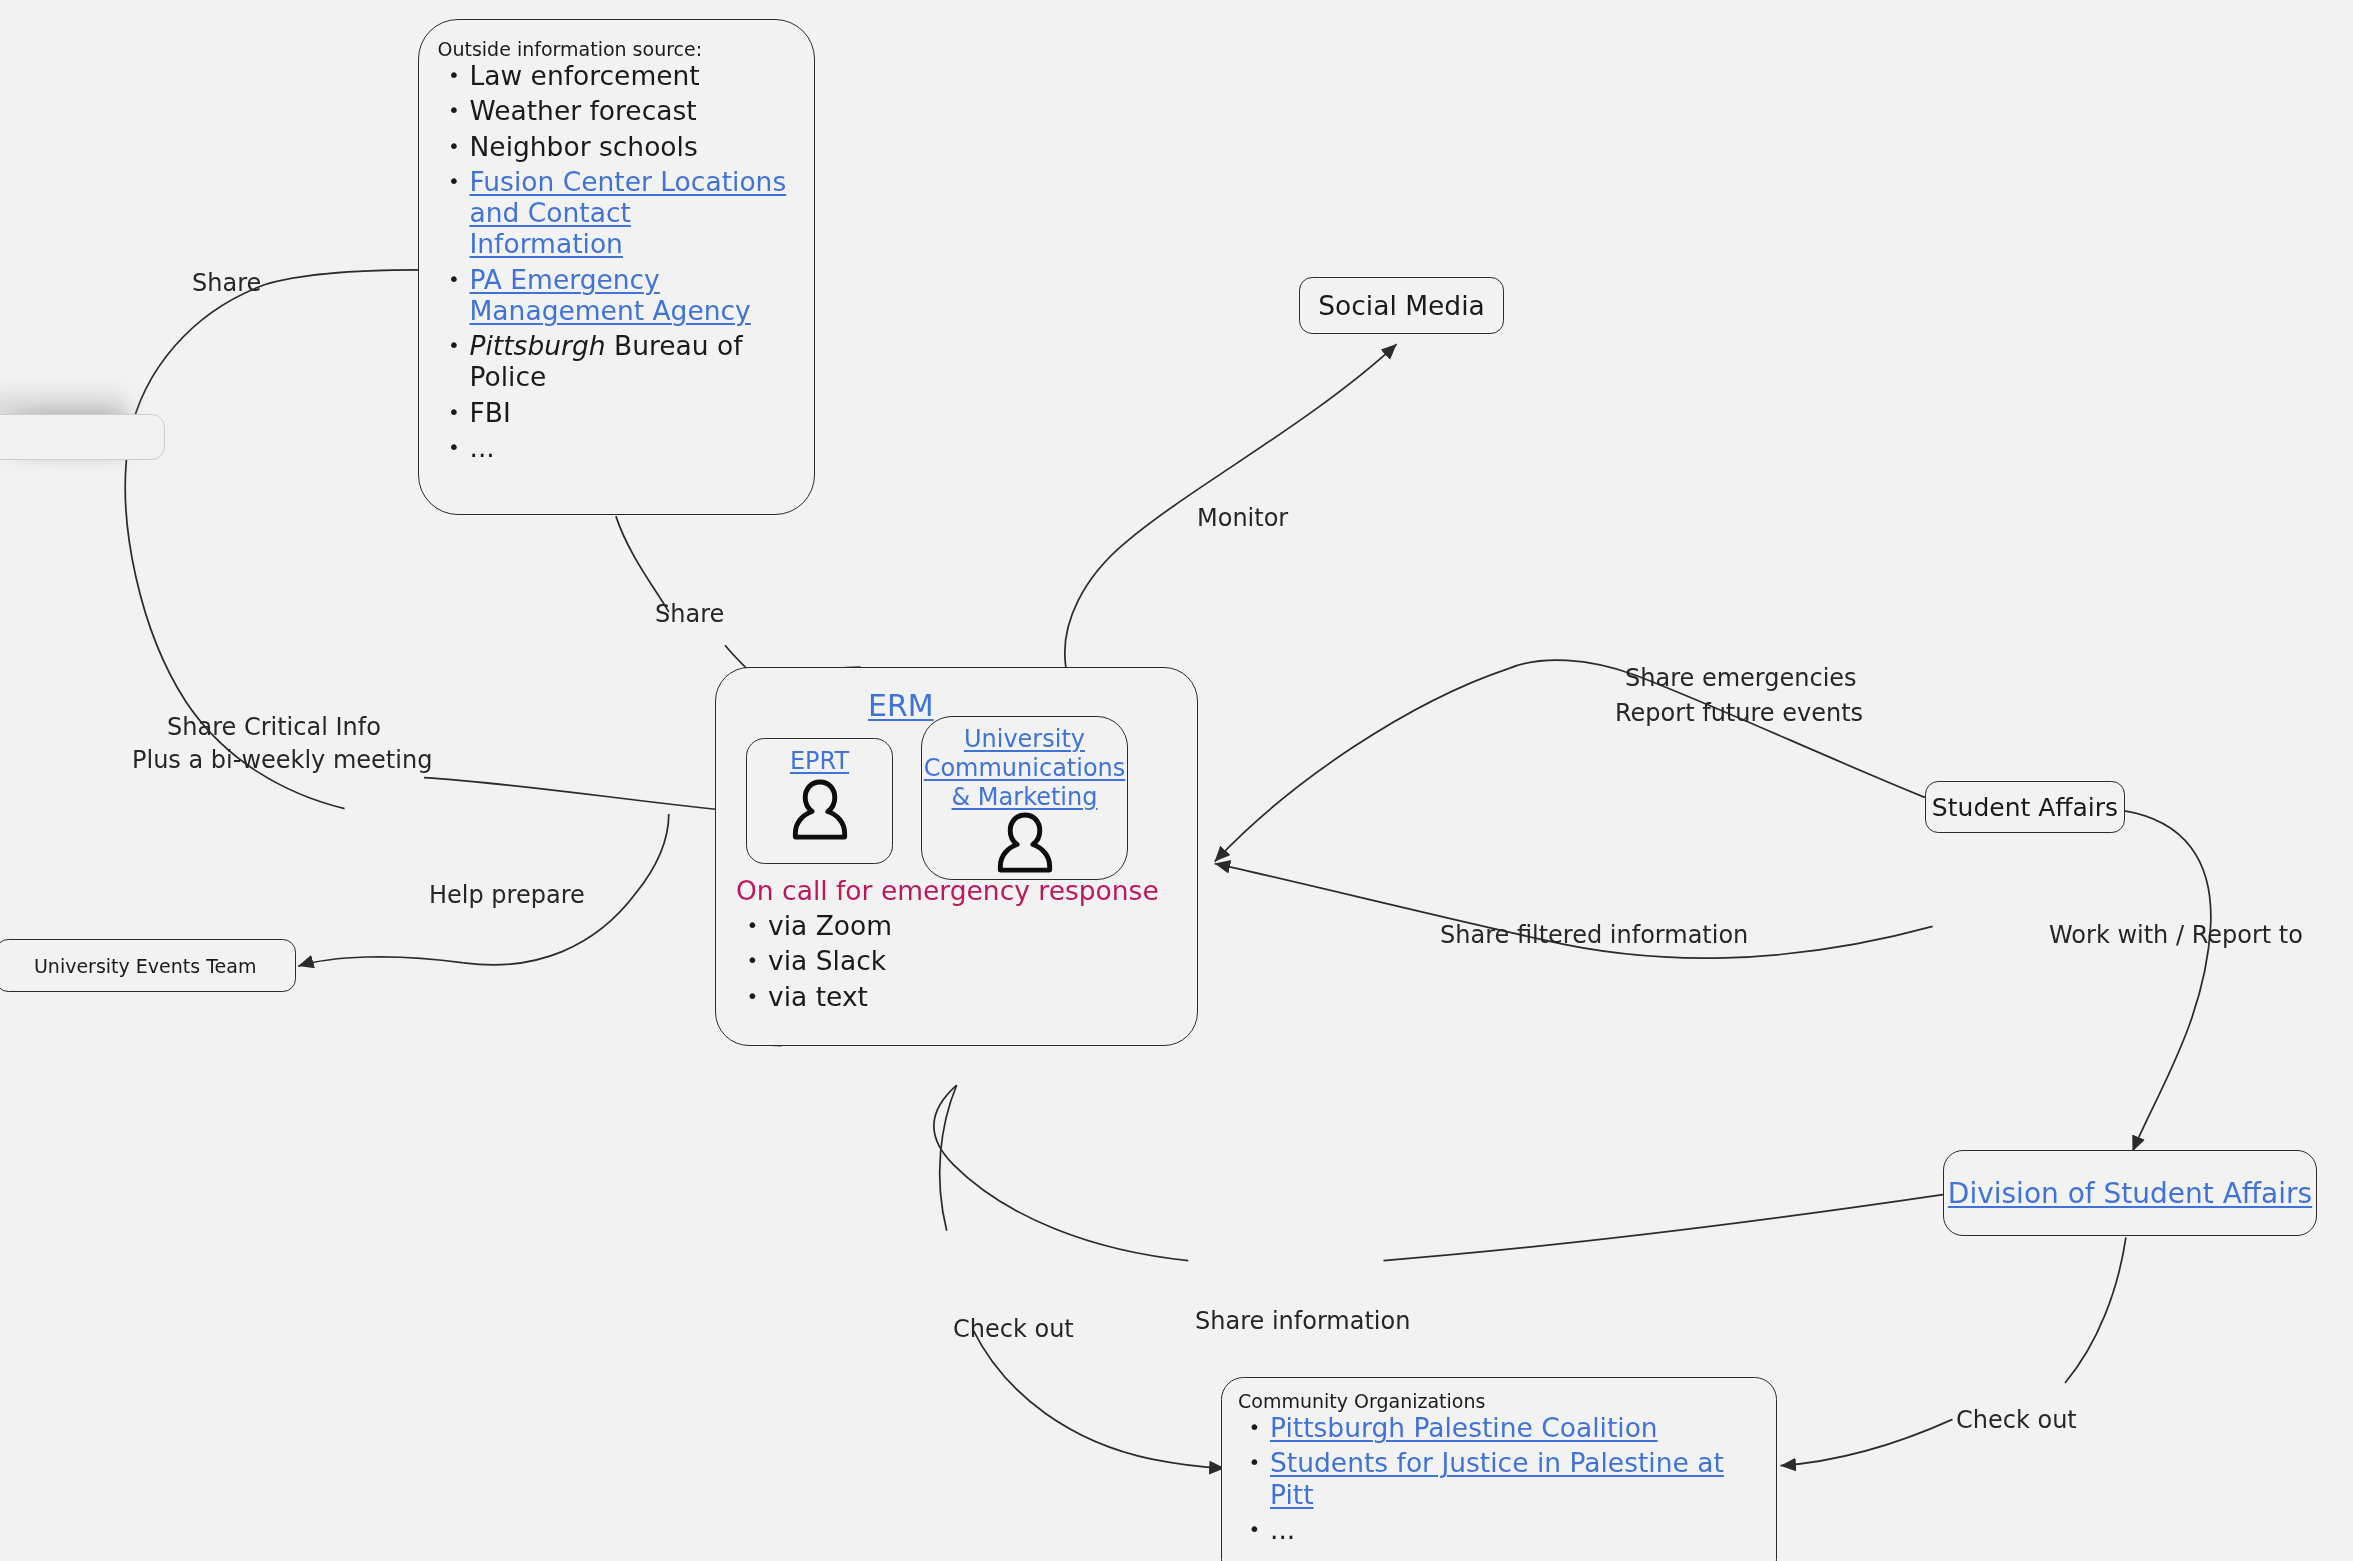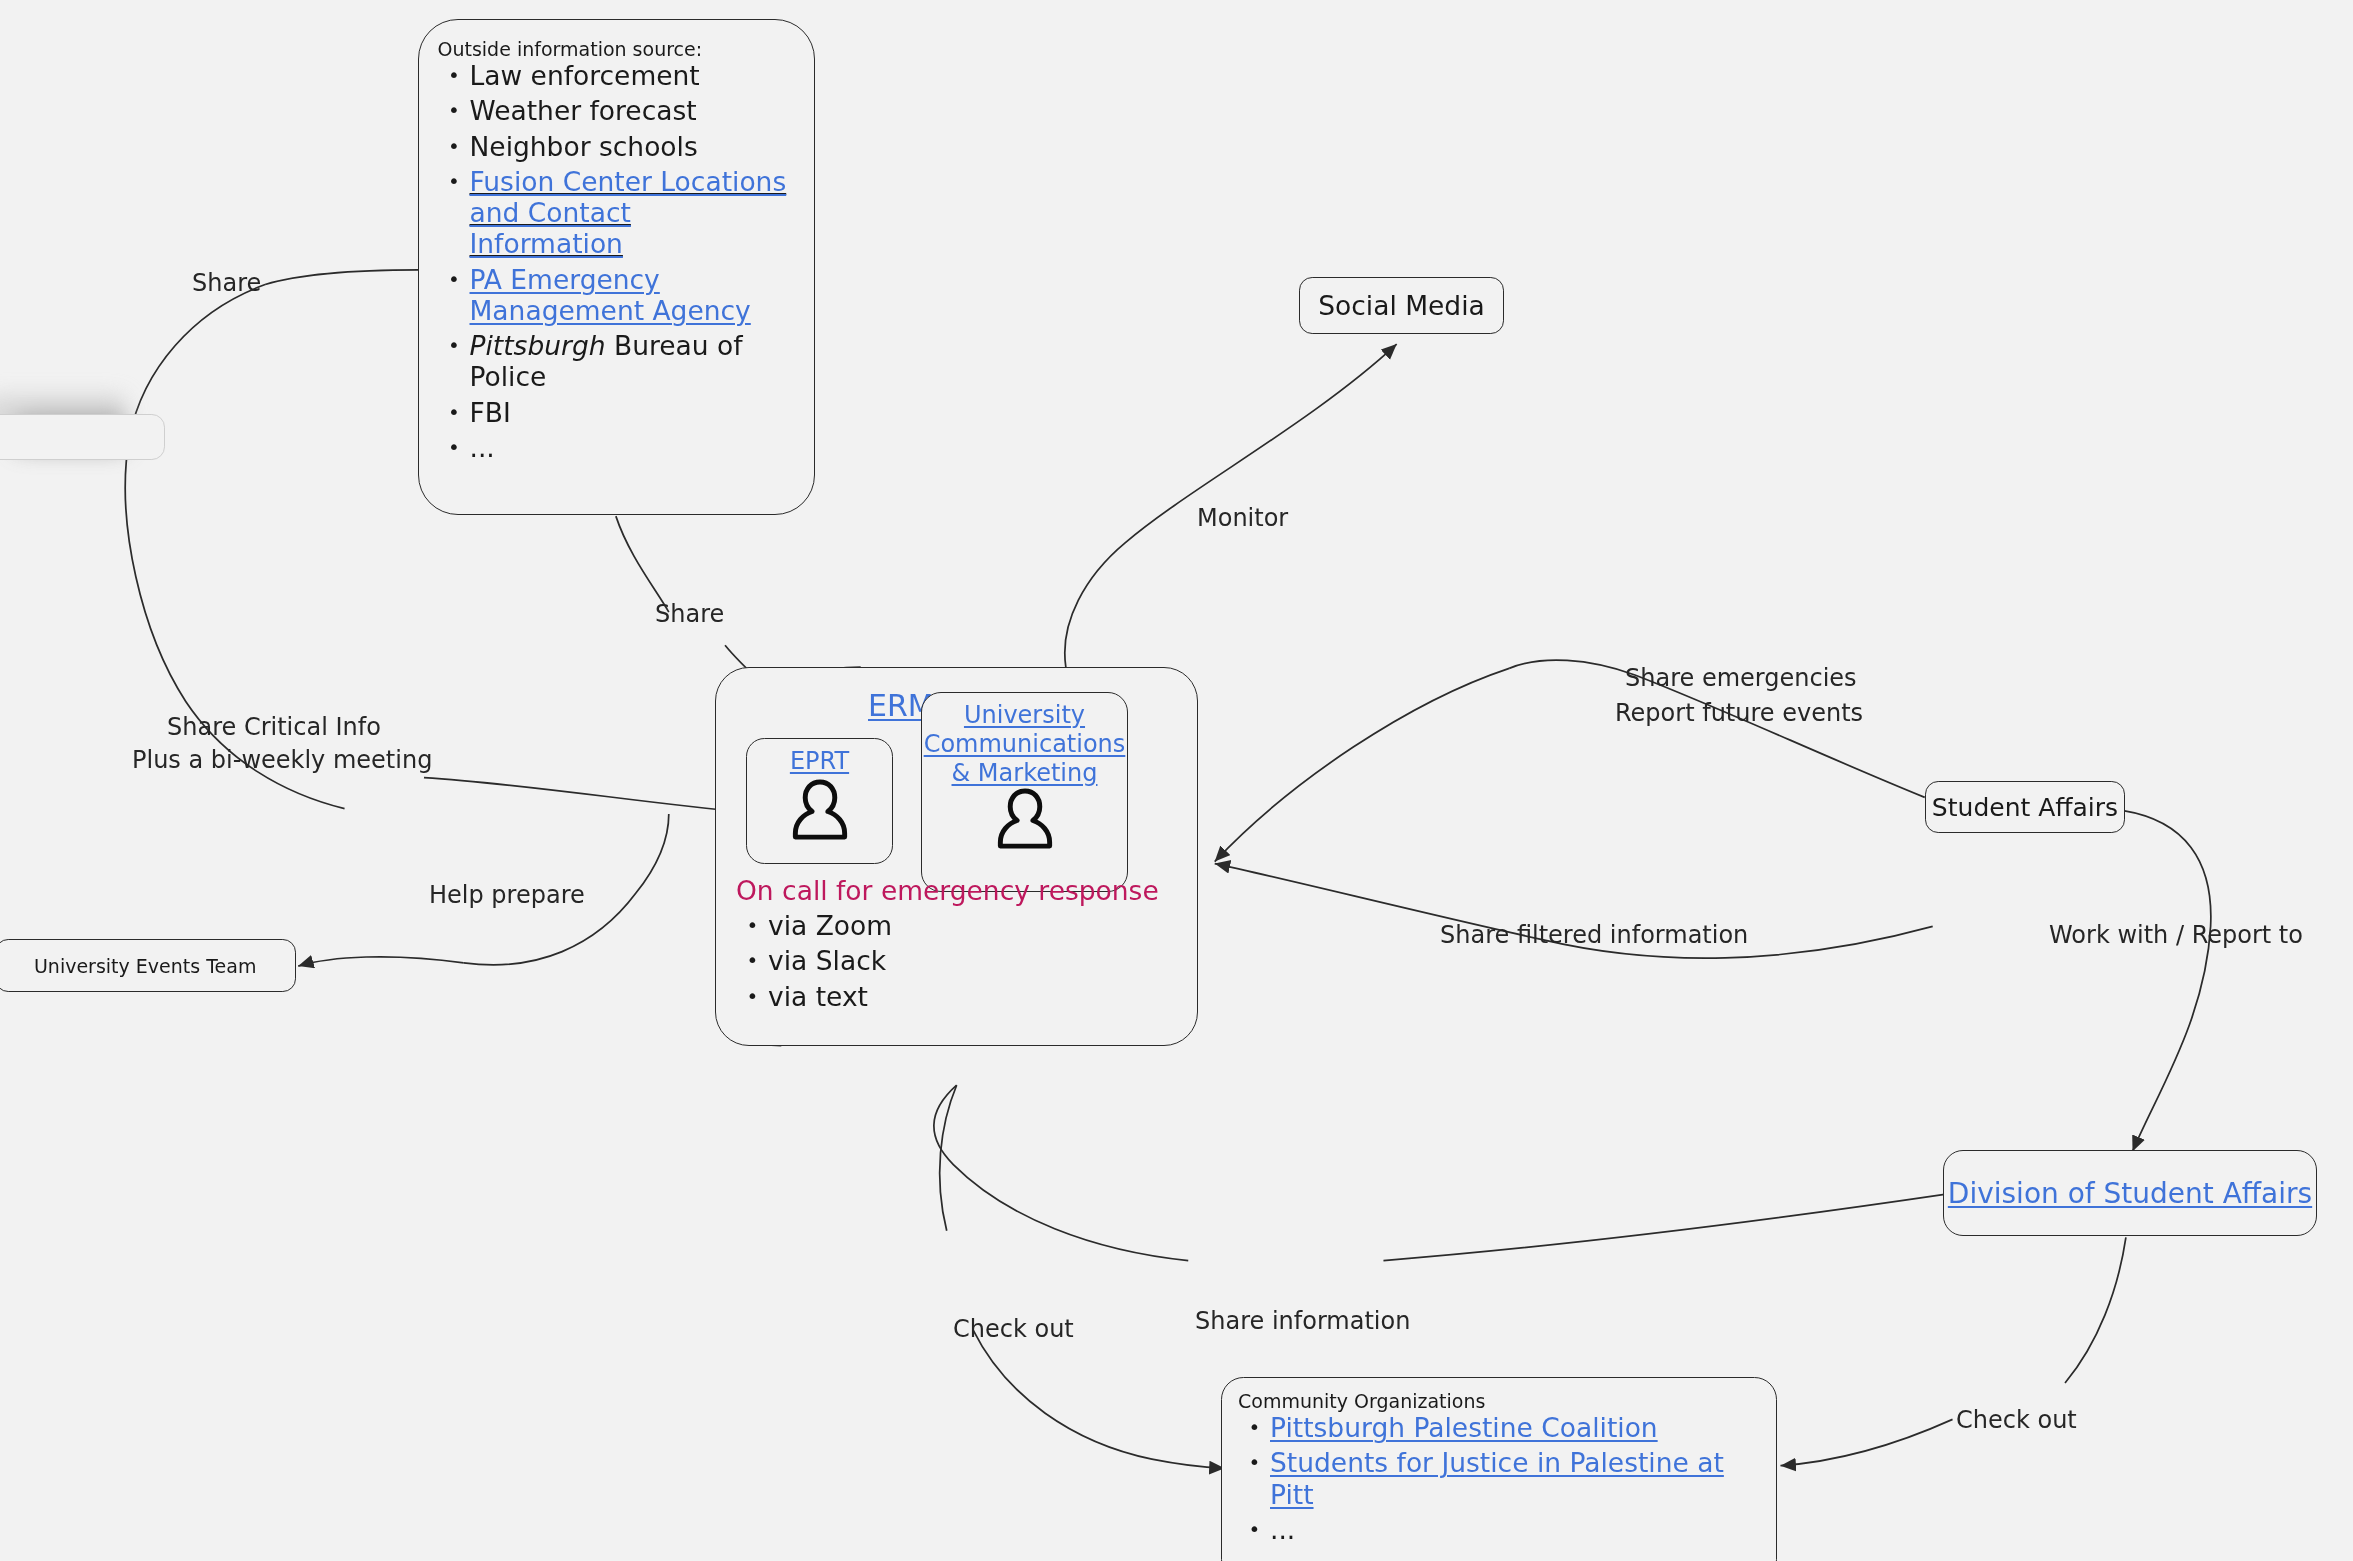--- a/index.html
+++ b/index.html
@@ -135,21 +135,21 @@
       <ul class="bul">
         <li>
           <span>Law enforcement</span>
         </li>
         <li>
           <span>Weather forecast</span>
         </li>
         <li>
           <span>Neighbor schools</span>
         </li>
-        <li style="white-space:normal;line-height:1.18;text-decoration:underline;">
+        <li style="white-space:normal;line-height:1.18;">
           <span class="link">Fusion Center Locations and Contact Information</span>
         </li>
         <li style="white-space:normal;line-height:1.18;">
           <span class="link">PA Emergency Management Agency</span>
         </li>
         <li style="white-space:normal;line-height:1.18;">
           <em>Pittsburgh</em>
           <span>Bureau of Police</span>
         </li>
         <li>
@@ -173,21 +173,21 @@
 
     <div class="node" style="left:30px;top:70px;width:147px;height:126px;border-radius:18.5px;border-width:1.3px;">
       <div style="text-align:center;margin-top:8px;">
         <span class="link" style="font-size:24px;">EPRT</span>
       </div>
       <svg class="person" width="64" height="69" viewBox="0 0 64 70" style="margin-top:1.3px;">
         <path d="M32 6 C23 6 17 13 17 22 C17 28 20 33 24 36 C15 39 7 47 7 58 L7 62 L57 62 L57 58 C57 47 49 39 40 36 C44 33 47 28 47 22 C47 13 41 6 32 6 Z" fill="none" stroke="#0d0d0d" stroke-width="5" stroke-linejoin="round"></path>
       </svg>
     </div>
 
-    <div class="node" style="left:205px;top:24px;width:207px;height:200px;border-radius:20px;border-width:1.3px;">
+    <div class="node" style="left:205px;top:48px;width:207px;height:164px;border-radius:31px;border-width:1.3px;">
       <div style="text-align:center;margin-top:8px;line-height:1.2;">
         <span class="link" style="font-size:24px;">University Communications &amp; Marketing</span>
       </div>
       <svg class="person" width="64" height="69" viewBox="0 0 64 70" style="margin-top:-2.6px;">
         <path d="M32 6 C23 6 17 13 17 22 C17 28 20 33 24 36 C15 39 7 47 7 58 L7 62 L57 62 L57 58 C57 47 49 39 40 36 C44 33 47 28 47 22 C47 13 41 6 32 6 Z" fill="none" stroke="#0d0d0d" stroke-width="5" stroke-linejoin="round"></path>
       </svg>
     </div>
 
     <div style="position:absolute;left:20px;top:207px;width:450px;">
       <div style="font-size:26.5px;color:#be185d;">On call for emergency response</div>

